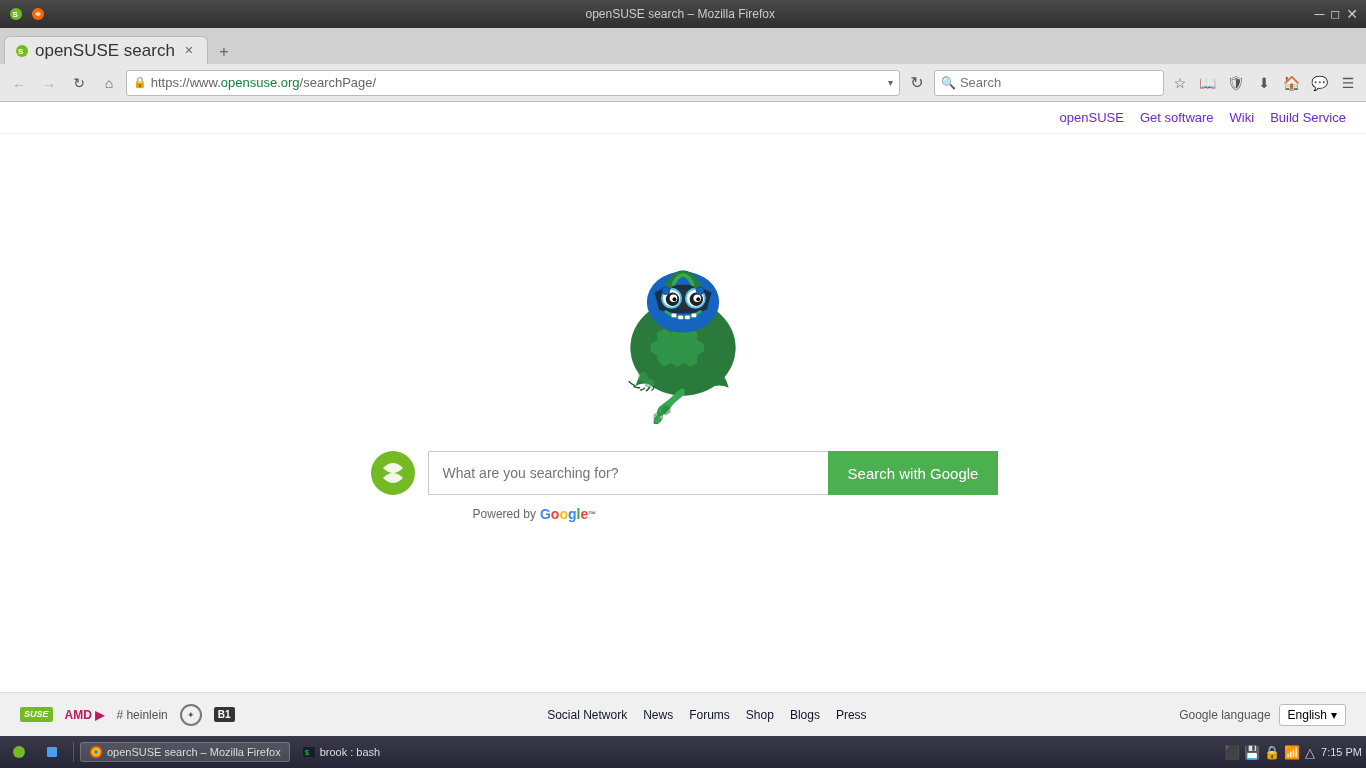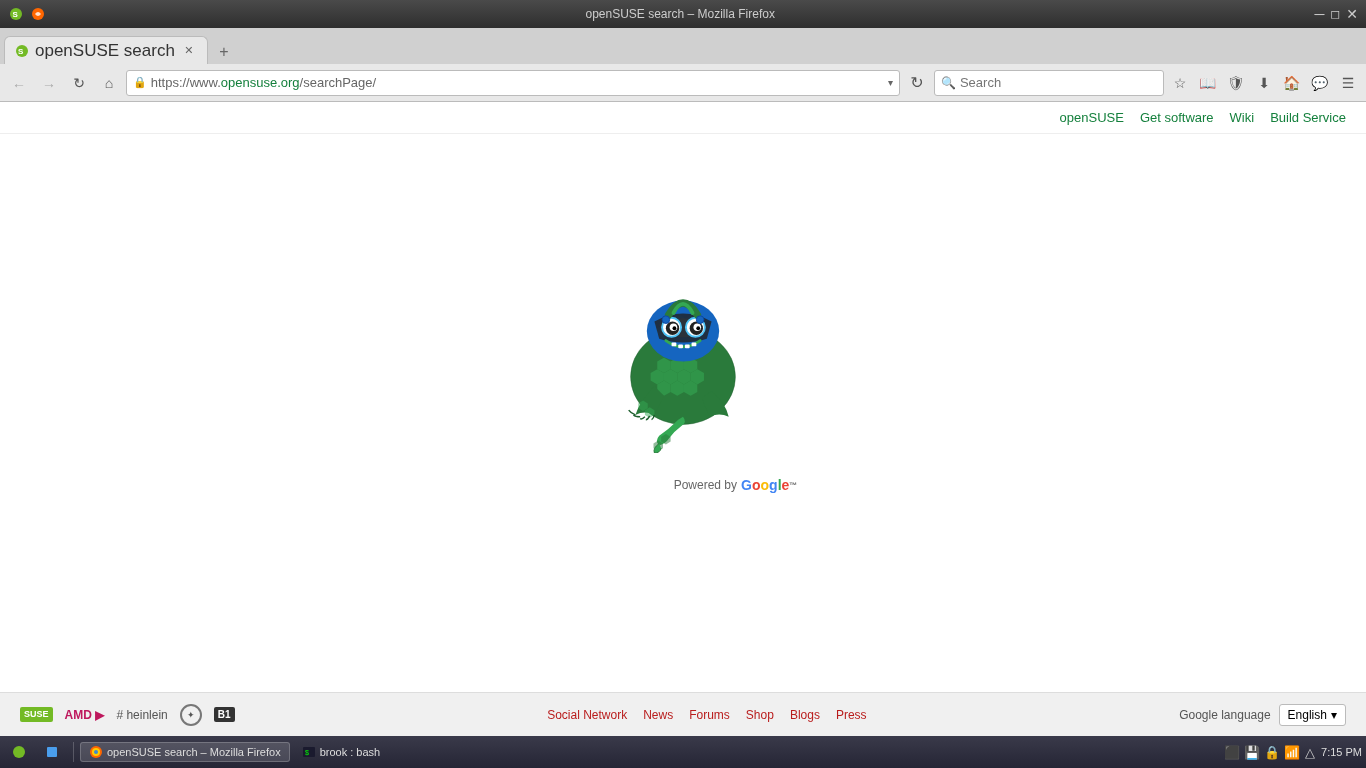--- a/index.html
+++ b/index.html
@@ -137,21 +137,21 @@
     
     .page-nav {
       display: flex;
       justify-content: flex-end;
       padding: 8px 20px;
       gap: 16px;
       font-size: 13px;
       border-bottom: 1px solid #eee;
     }
     .page-nav a {
-      color: #15803d;
+      color: #6d28d9;
       text-decoration: none;
       cursor: pointer;
     }
 
     
     .main-area {
       flex: 1;
       display: flex;
       flex-direction: column;
       align-items: center;
@@ -238,21 +238,21 @@
       border-top: 1px solid #ddd;
       padding: 8px 20px;
       display: flex;
       align-items: center;
       justify-content: space-between;
       height: 44px;
       flex-shrink: 0;
     }
     .footer-logos { display: flex; align-items: center; gap: 12px; }
     .footer-links { display: flex; gap: 16px; }
-    .footer-link { font-size: 12px; color: #b91c1c; text-decoration: none; cursor: pointer; }
+    .footer-link { font-size: 12px; color: #0f172a; text-decoration: none; cursor: pointer; }
     .footer-lang { display: flex; align-items: center; gap: 8px; }
     .change-lang { font-size: 12px; color: #555; }
     .lang-selector {
       border: 1px solid #bbb;
       border-radius: 3px;
       padding: 3px 8px;
       font-size: 12px;
       background: white;
       cursor: pointer;
       display: flex;
@@ -290,20 +290,21 @@
 
     
     .suse-logo-box {
       background: #73ba25;
       color: white;
       font-size: 9px;
       font-weight: bold;
       padding: 2px 4px;
       border-radius: 2px;
       line-height: 1.2;
+      font-style: italic;
     }
 
     
     .amd-logo { color: #be185d; font-size: 12px; font-weight: bold; }
 
     
     .hash-logo { color: #555; font-size: 12px; }
 
     
     .b1-logo {
@@ -480,20 +481,32 @@
         </g>
 
         <path d="M65 200 Q58 205 60 210 Q66 210 67 205" fill="#34a853" stroke="#2a7a3b" stroke-width="1"></path>
 
         <circle cx="72" cy="70" r="4" fill="#1565c0" stroke="#0d47a1" stroke-width="1"></circle>
         <circle cx="108" cy="70" r="4" fill="#1565c0" stroke="#0d47a1" stroke-width="1"></circle>
       </svg>
     </div>
 
     <div class="search-section">
+      <div class="search-row">
+
+        <div class="opensuse-logo-small">
+          <svg width="50" height="50" viewBox="0 0 50 50">
+            <circle cx="25" cy="25" r="22" fill="#73ba25"></circle>
+            <path d="M15 20 Q25 10 35 20 Q25 30 15 20Z" fill="white" opacity="0.9"></path>
+            <path d="M15 30 Q25 20 35 30 Q25 40 15 30Z" fill="white" opacity="0.9"></path>
+          </svg>
+        </div>
+        <input type="text" class="search-input-box" placeholder="What are you searching for?" style="">
+        <button class="search-google-btn">Search with Google</button>
+      </div>
       <div class="powered-by">
         <span>Powered by</span>
         <span class="google-logo-text">
           <span class="g-blue">G</span>
             <span class="g-red">o</span>
             <span class="g-yellow">o</span>
             <span class="g-blue">g</span>
             <span class="g-green">l</span>
             <span class="g-red">e</span>
             <span class="g-tm">™</span>

